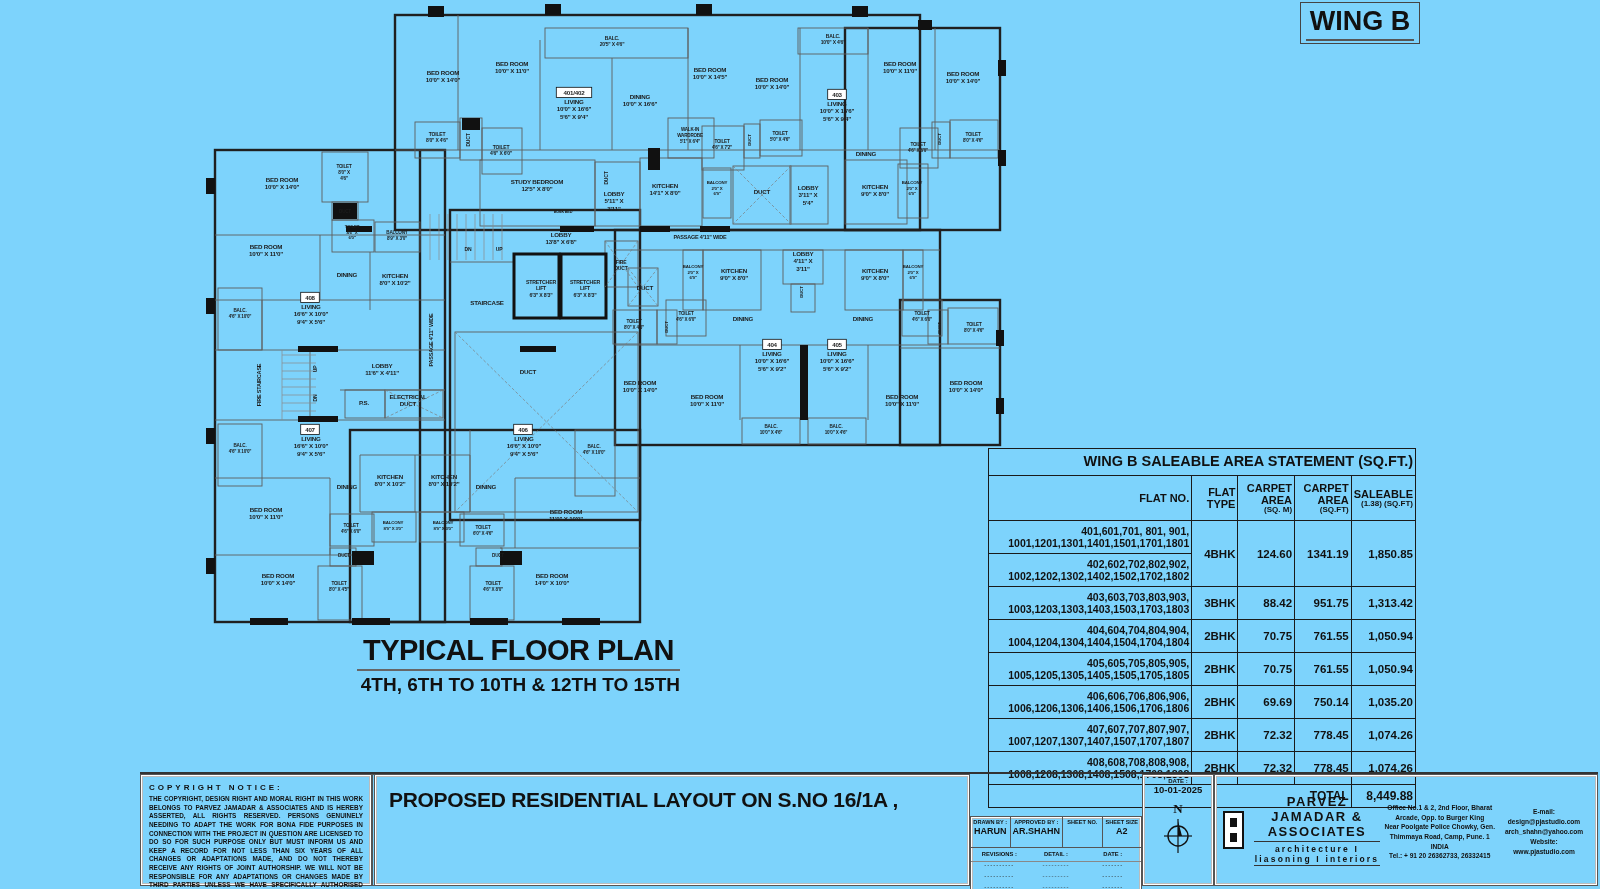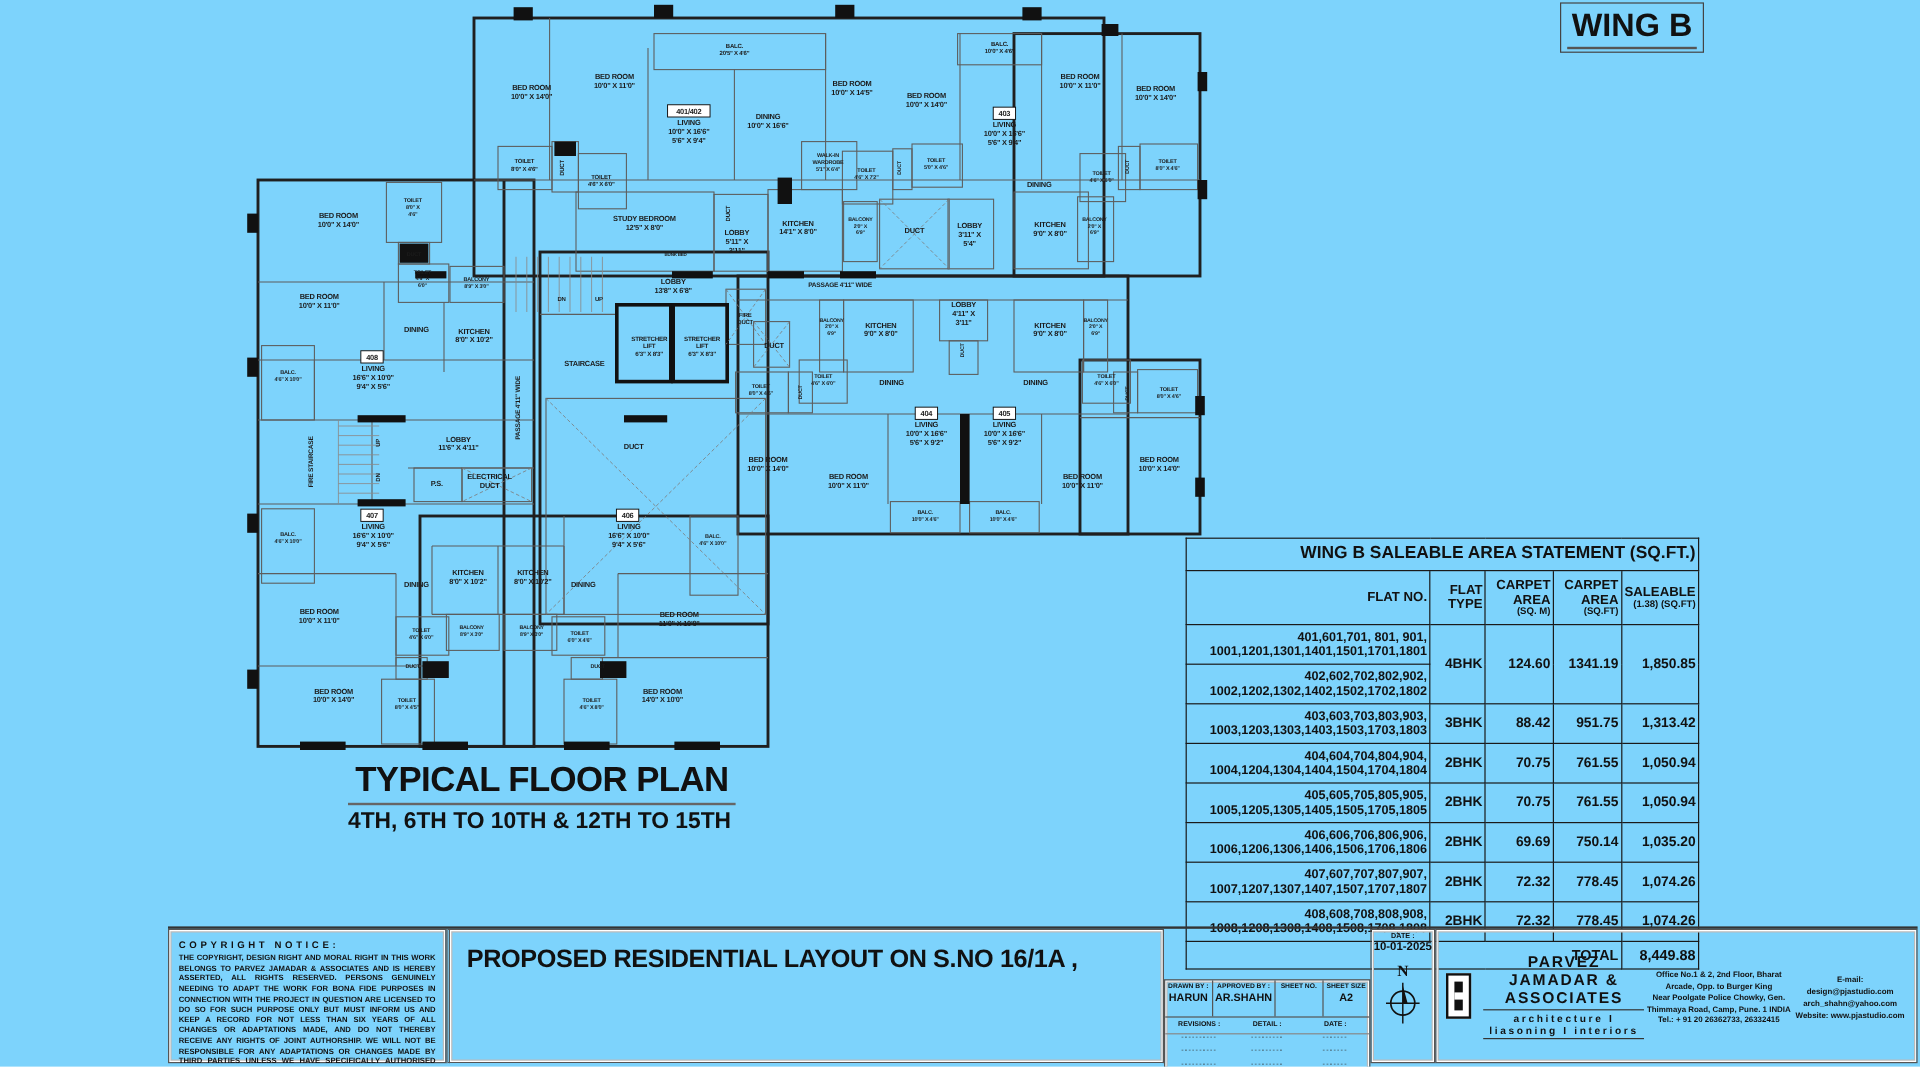--- a/index.html
+++ b/index.html
@@ -7,21 +7,21 @@
          font-family:"Liberation Sans",sans-serif;color:#111;}
   
   #wing-box{position:absolute;left:1300px;top:2px;width:118px;height:40px;border:1.5px solid #444;
             text-align:center;}
   #wing-box .t{font-size:27px;font-weight:bold;letter-spacing:0px;line-height:36px;
                display:inline-block;border-bottom:2.5px solid #555;padding:0 4px;}
   
   #plan{position:absolute;left:0;top:0;}
   #plan text{font-family:"Liberation Sans",sans-serif;font-weight:bold;fill:#1c1c1c;letter-spacing:-0.2px;}
   
-  #plan-title{position:absolute;left:290px;top:634px;width:390px;text-align:left;}
+  #plan-title{position:absolute;left:290px;top:634px;width:390px;text-align:right;}
   #plan-title .l1{font-size:29px;font-weight:bold;letter-spacing:-0.5px;
                   border-bottom:2px solid #666;display:inline-block;padding:0 6px 2px;}
   #plan-title .l2{font-size:19px;font-weight:bold;margin-top:3px;}
   
   #area-table{position:absolute;left:988px;top:448px;width:428px;border-collapse:collapse;}
   #area-table th,#area-table td{border:1.2px solid #1a1a1a;text-align:right;vertical-align:middle;
     font-weight:bold;padding:1px 2px;}
   #area-table .title{font-size:14.5px;height:24px;}
   #area-table thead th{font-size:11px;height:42px;line-height:1.1;}
   #area-table thead .sub{font-size:8px;font-weight:bold;}
@@ -42,21 +42,21 @@
   #bb-meta{width:172px;font-size:9px;display:flex;flex-direction:column;margin-top:42px;}
   .meta-row1{display:flex;border-bottom:1px solid #555;height:30px;}
   .meta-row1 .cell{border-right:1px solid #555;flex:1;padding:2px 2px;text-align:center;}
   .meta-row1 .cell:last-child{border-right:none;}
   .meta-lab{font-size:5.6px;font-weight:bold;white-space:nowrap;}
   .meta-val{font-size:9px;font-weight:bold;margin-top:1px;}
   .meta-row2{display:flex;border-bottom:1px solid #888;height:13px;}
   .meta-row2 .cell{flex:1;font-size:5.8px;font-weight:bold;text-align:center;padding-top:3px;}
   .dash-row{display:flex;height:11px;}
   .dash-row .cell{flex:1;text-align:center;font-size:6px;color:#333;letter-spacing:1px;}
-  #bb-date{width:54px;text-align:center;}
+  #bb-date{width:72px;text-align:center;}
   #bb-date .dl{font-size:6px;font-weight:bold;margin-top:3px;}
   #bb-date .dv{font-size:9.5px;font-weight:bold;}
   #bb-date .nl{font-size:13px;font-weight:bold;font-family:"Liberation Serif",serif;margin-top:6px;}
   #bb-arch{flex:1;padding:6px 8px;display:flex;align-items:center;}
   .arch-head{display:flex;align-items:center;gap:10px;}
   .arch-logo{width:34px;height:34px;border:2px solid #111;position:relative;background:#fff;}
   .arch-logo .in{position:absolute;left:5px;top:5px;right:5px;bottom:5px;background:#111;}
   .arch-logo .notch{position:absolute;left:5px;top:14px;width:8px;height:6px;background:#fff;}
   .arch-names{text-align:center;}
   .arch-name{font-size:13px;font-weight:bold;letter-spacing:1.5px;border-bottom:1.5px solid #333;padding-bottom:2px;}

